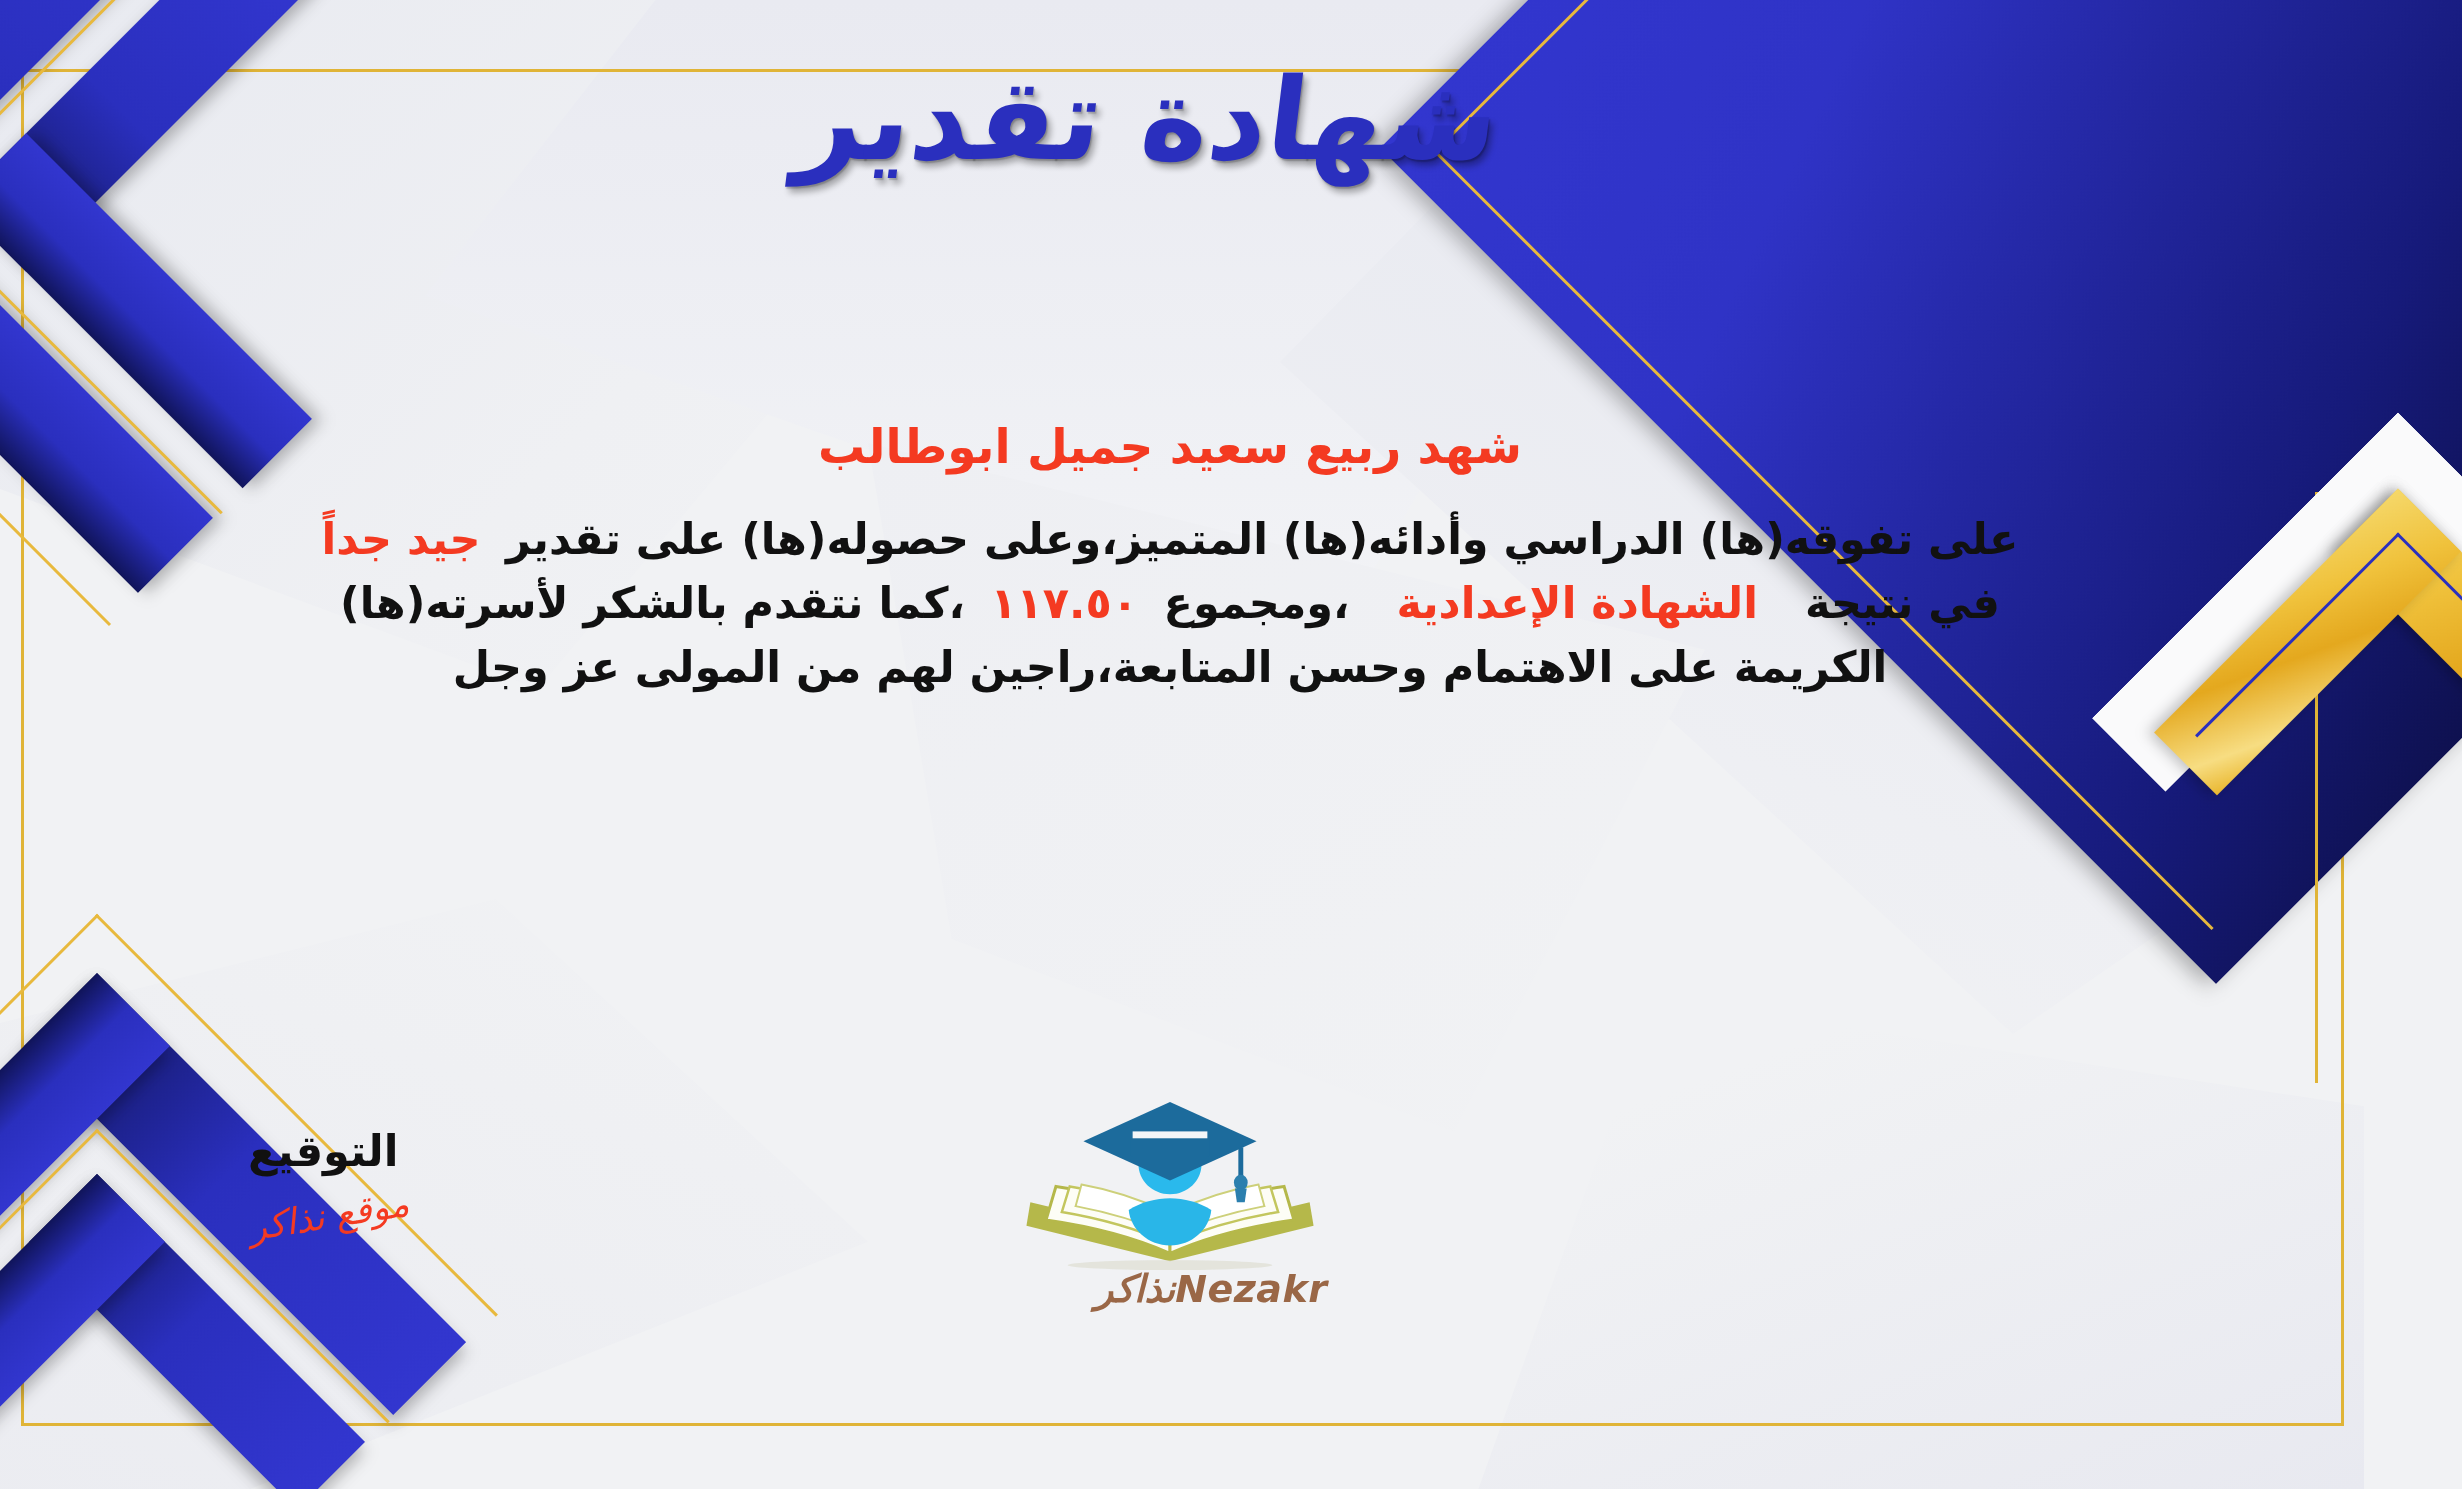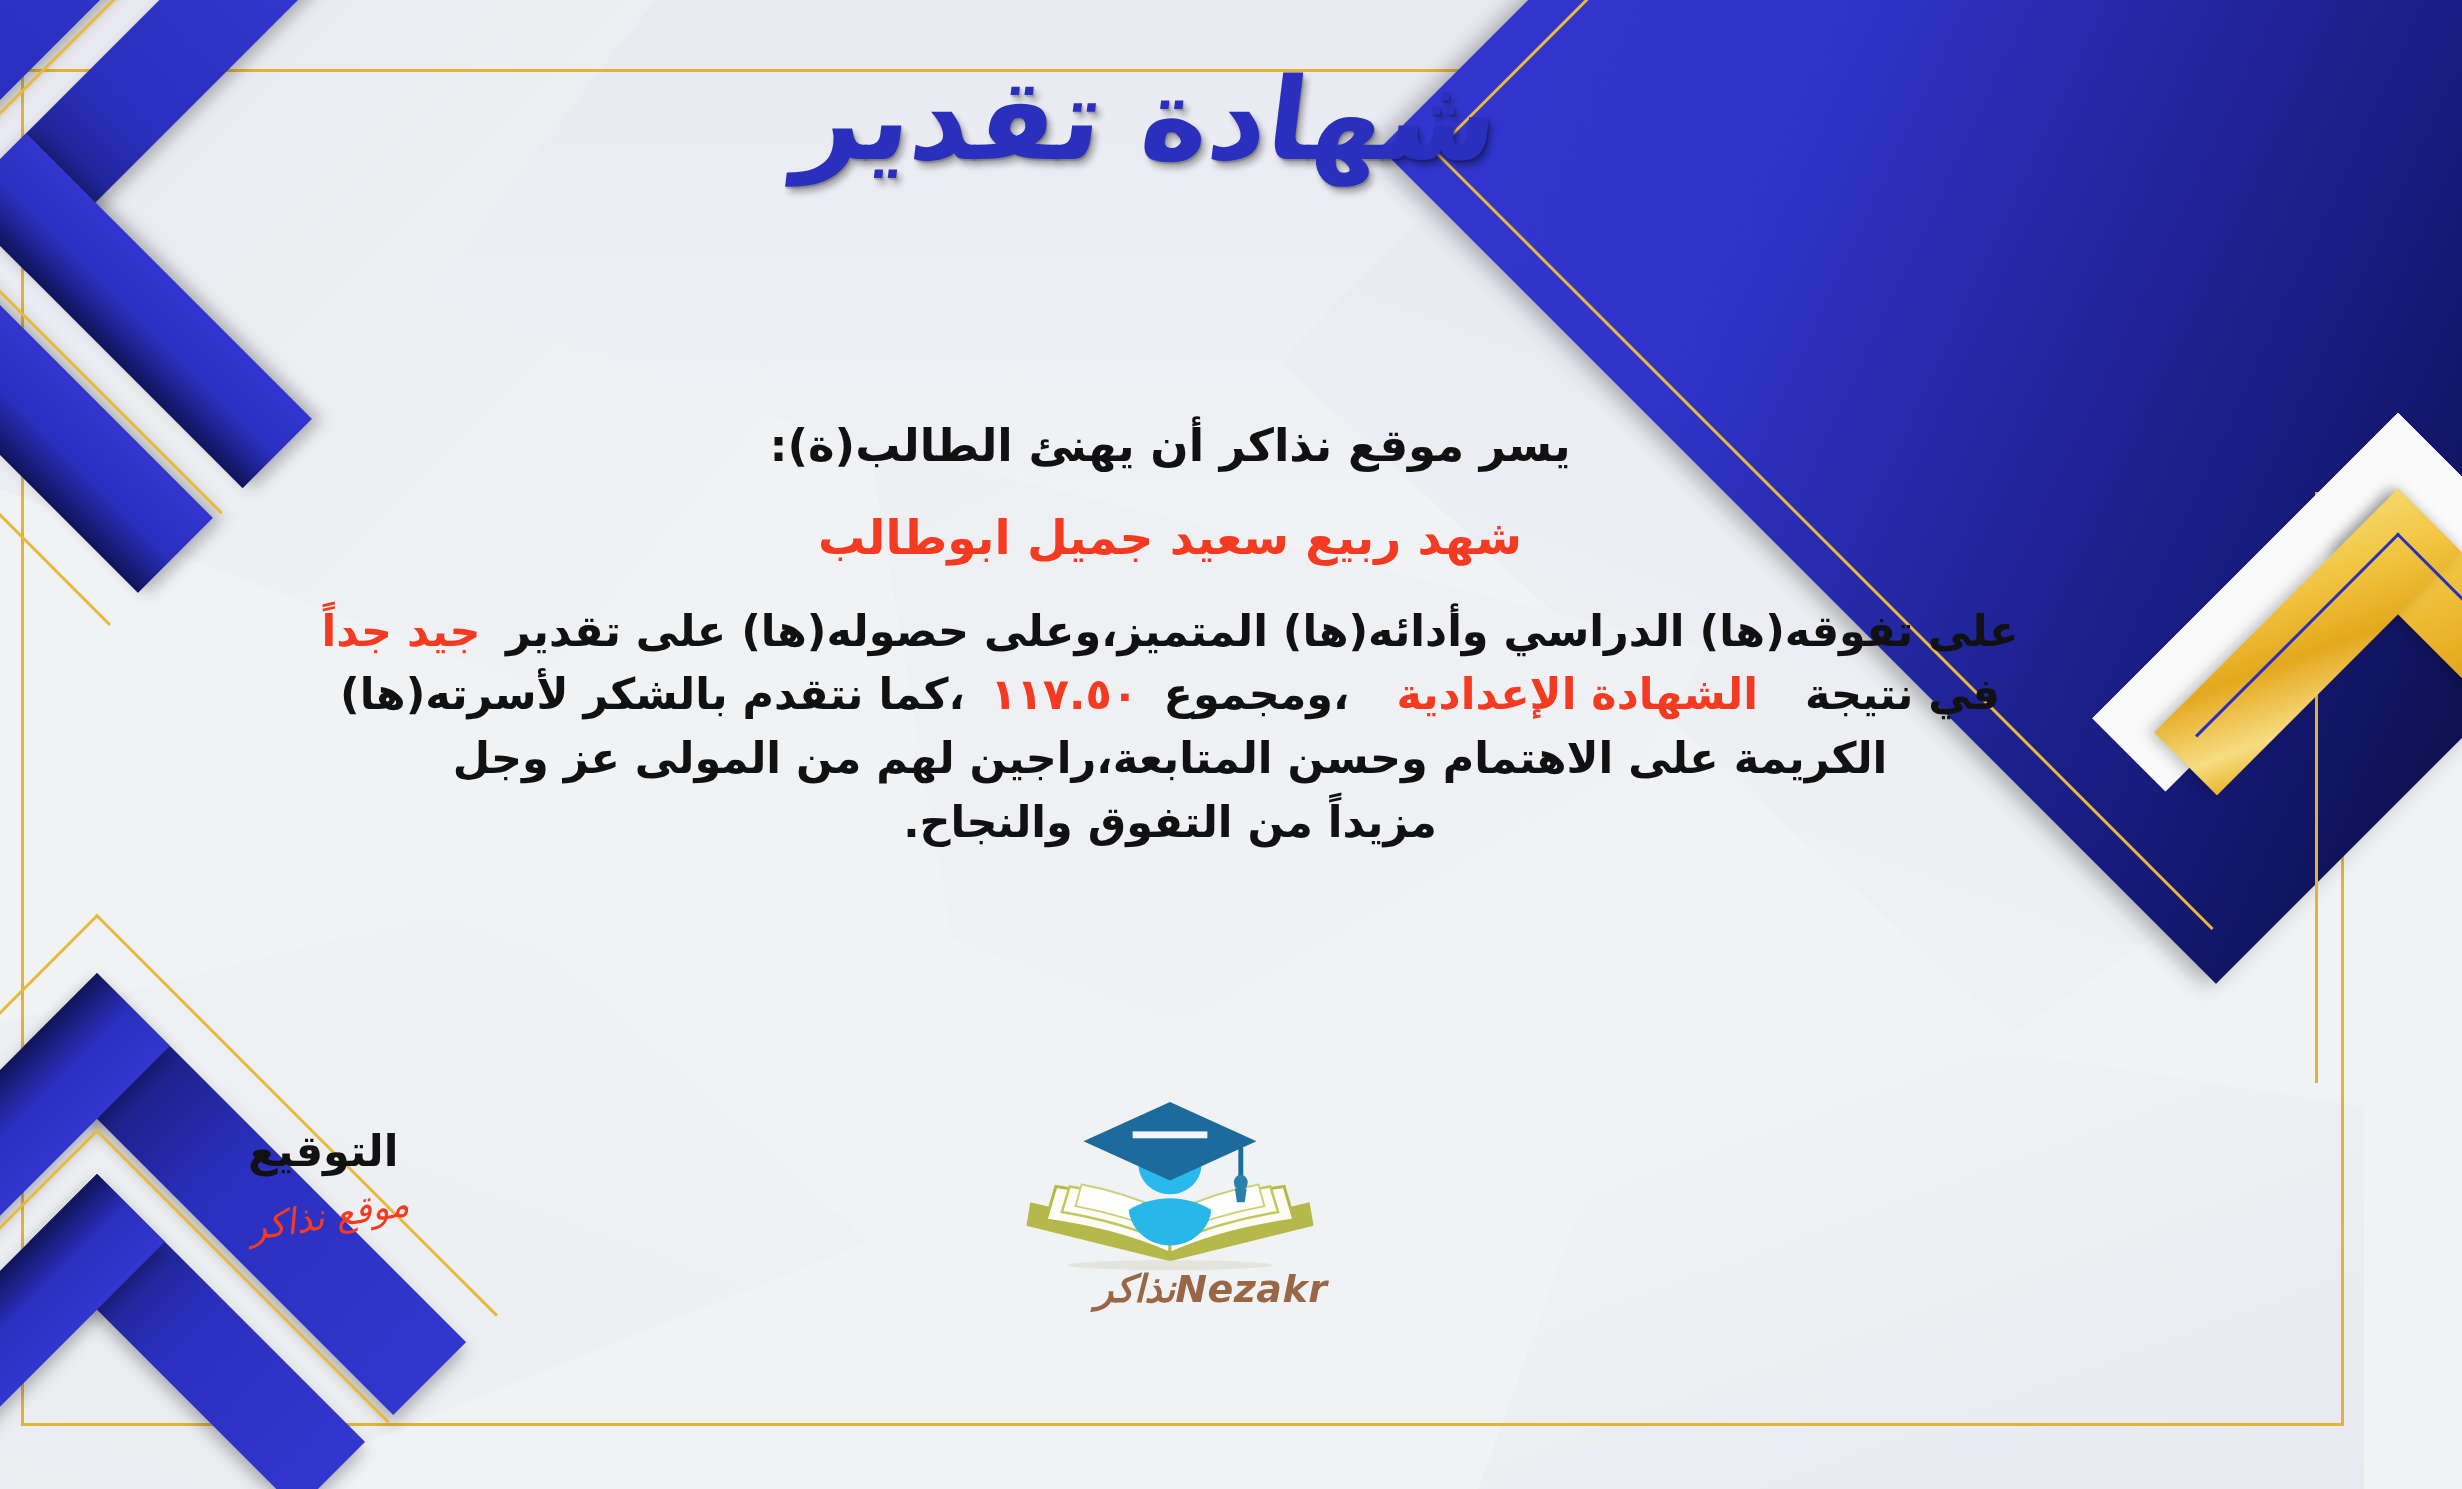--- a/index.html
+++ b/index.html
@@ -303,35 +303,33 @@
     <div class="gold-bar rg-bar2"></div>
     <div class="rg-line"></div>
   </div>
 
   <div class="title-wrap">
     <div class="cert-title">شهادة تقدير</div>
   </div>
 
   <div class="body-block">
 
-    <div class="line line-greet">يسر موقع نذاكر أن يهنئ الطالب(ة):</div>
 
     <div class="line line-name">شهد ربيع سعيد جميل ابوطالب</div>
 
     <div class="line para">
       <span>على تفوقه(ها) الدراسي وأدائه(ها) المتميز،وعلى حصوله(ها) على تقدير</span><span class="gap-sm"></span><span class="red">جيد جداً</span>
     </div>
 
     <div class="line para">
       <span>في نتيجة</span><span class="gap-md"></span><span class="red">الشهادة الإعدادية</span><span class="gap-md"></span><span>،ومجموع</span><span class="gap-sm"></span><span class="red">١١٧.٥٠</span><span class="gap-sm"></span><span>،كما نتقدم بالشكر لأسرته(ها)</span>
     </div>
 
     <div class="line para">الكريمة على الاهتمام وحسن المتابعة،راجين لهم من المولى عز وجل</div>
 
-    <div class="line para">مزيداً من التفوق والنجاح.</div>
   </div>
 
   <div class="footer">
 
     <div class="sign-block">
       <div class="sign-label">التوقيع</div>
       <div class="sign-mark">موقع نذاكر</div>
     </div>
 
     <div class="logo-block">

